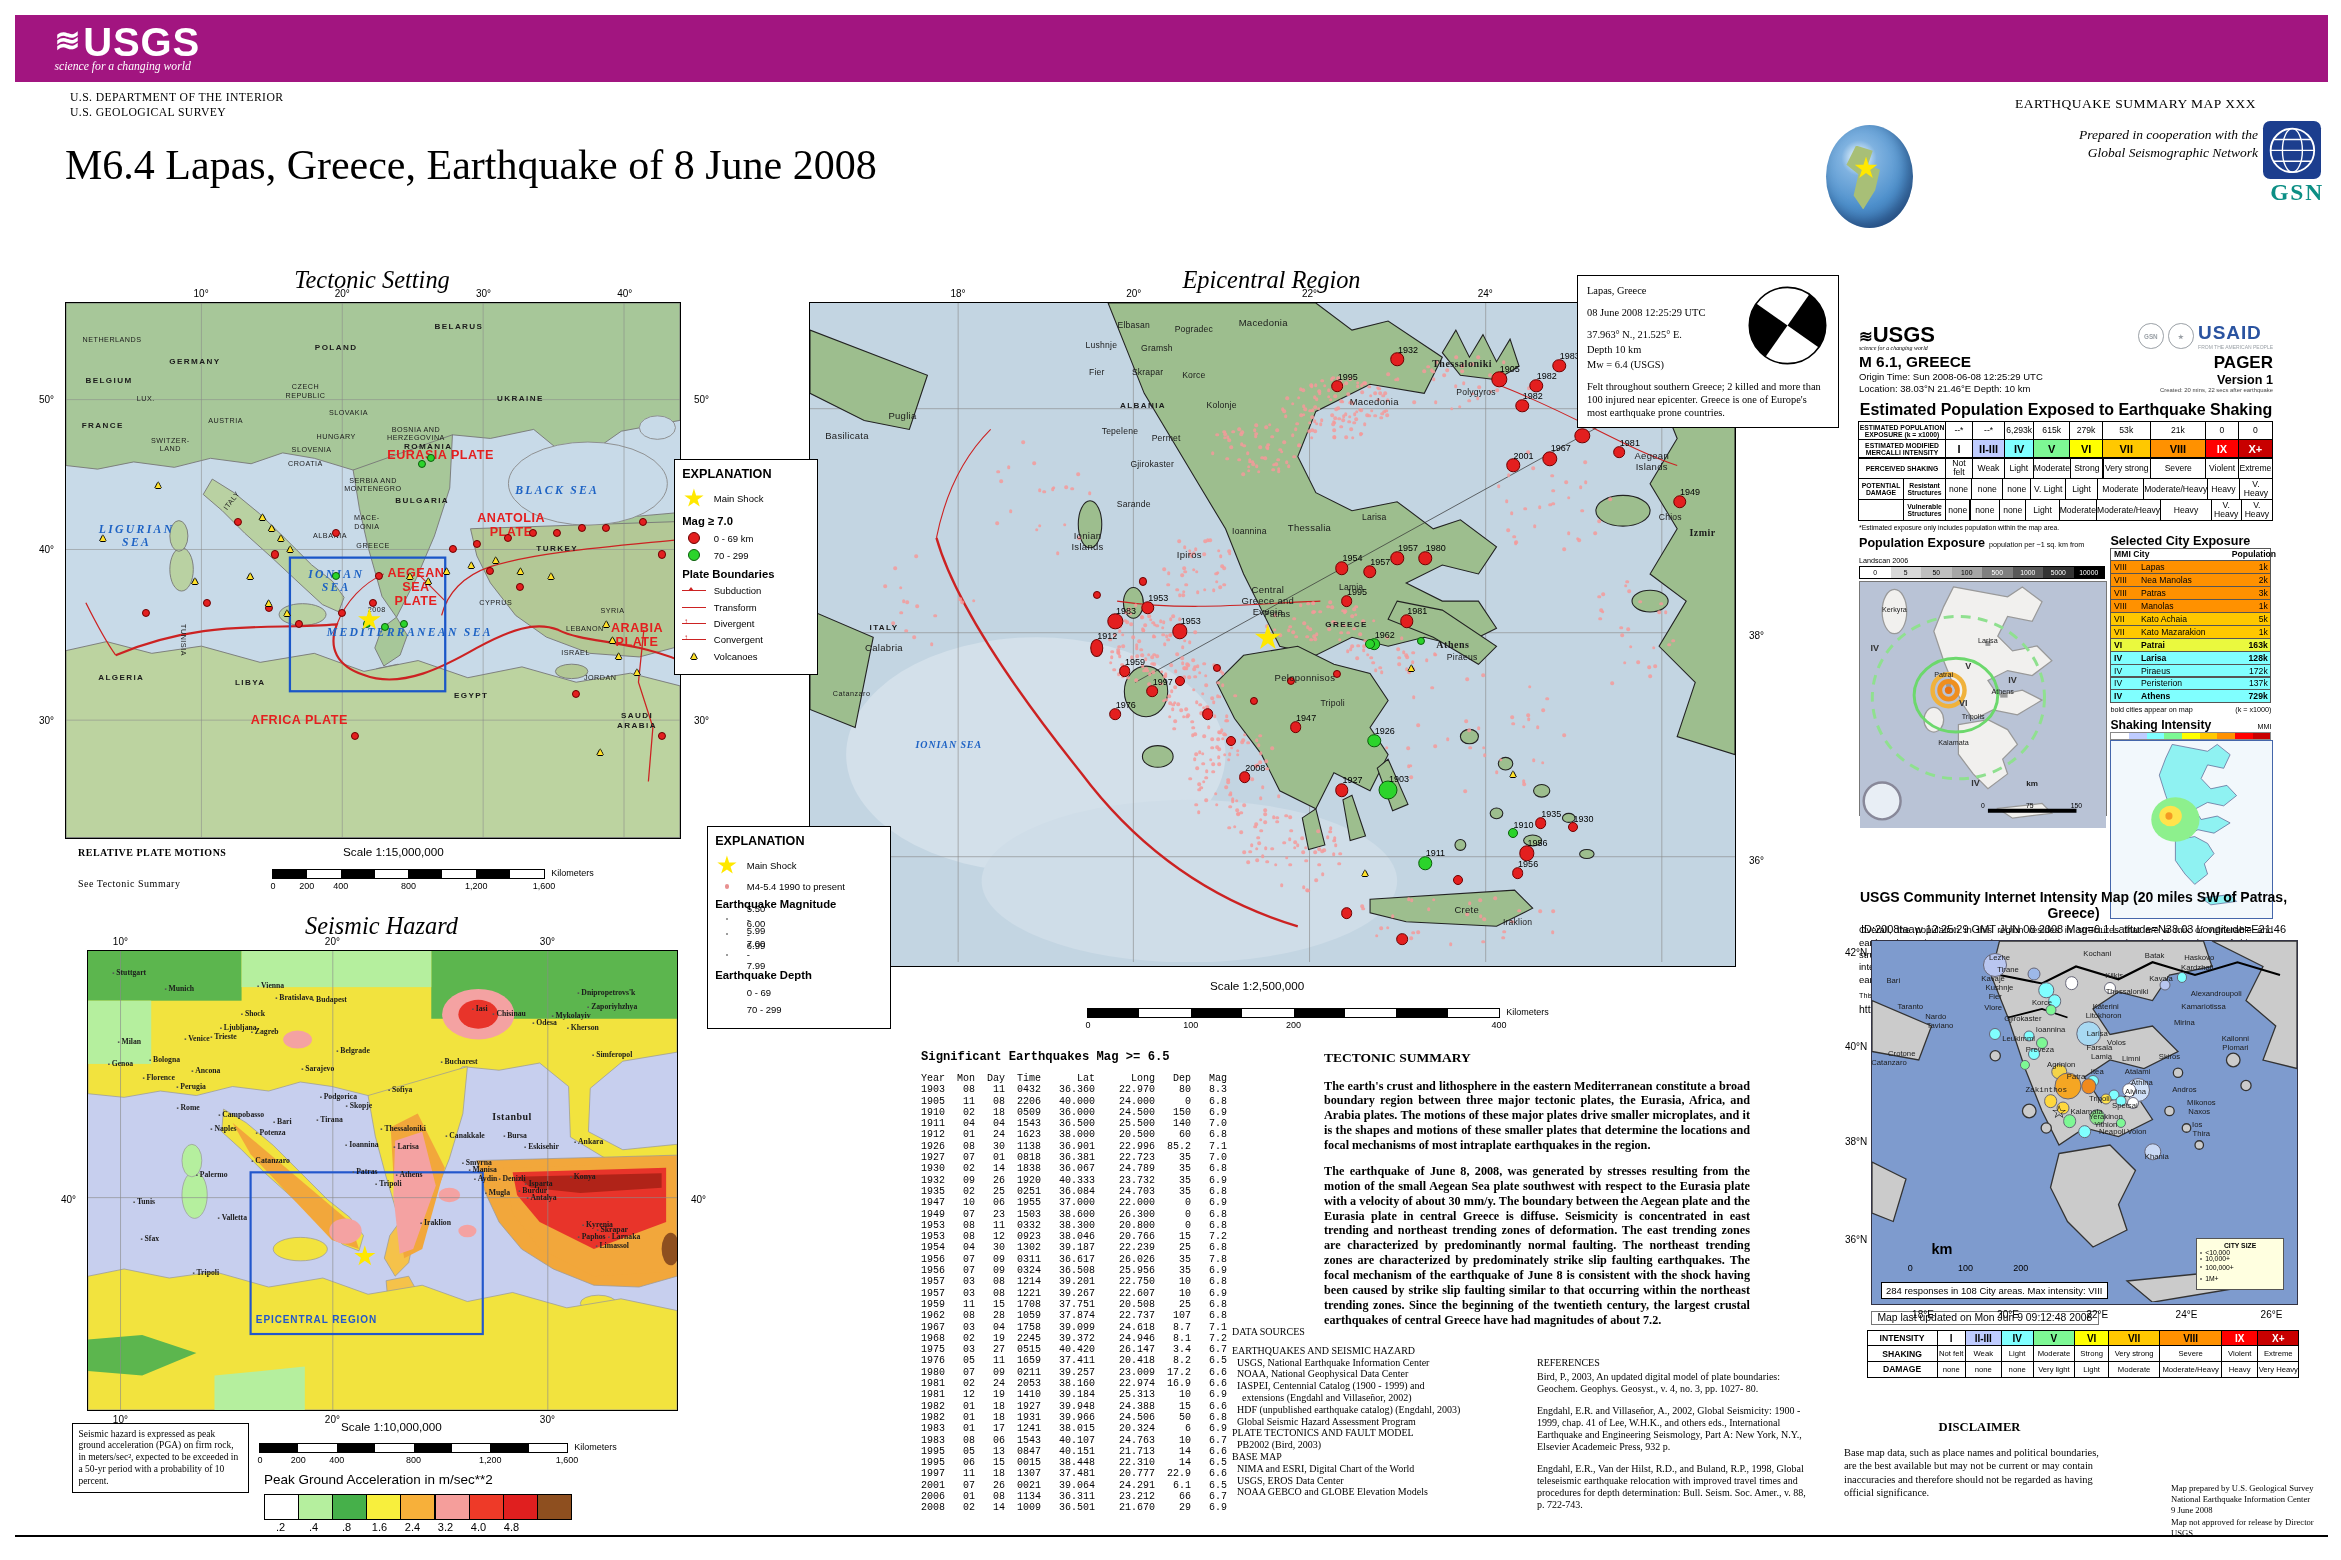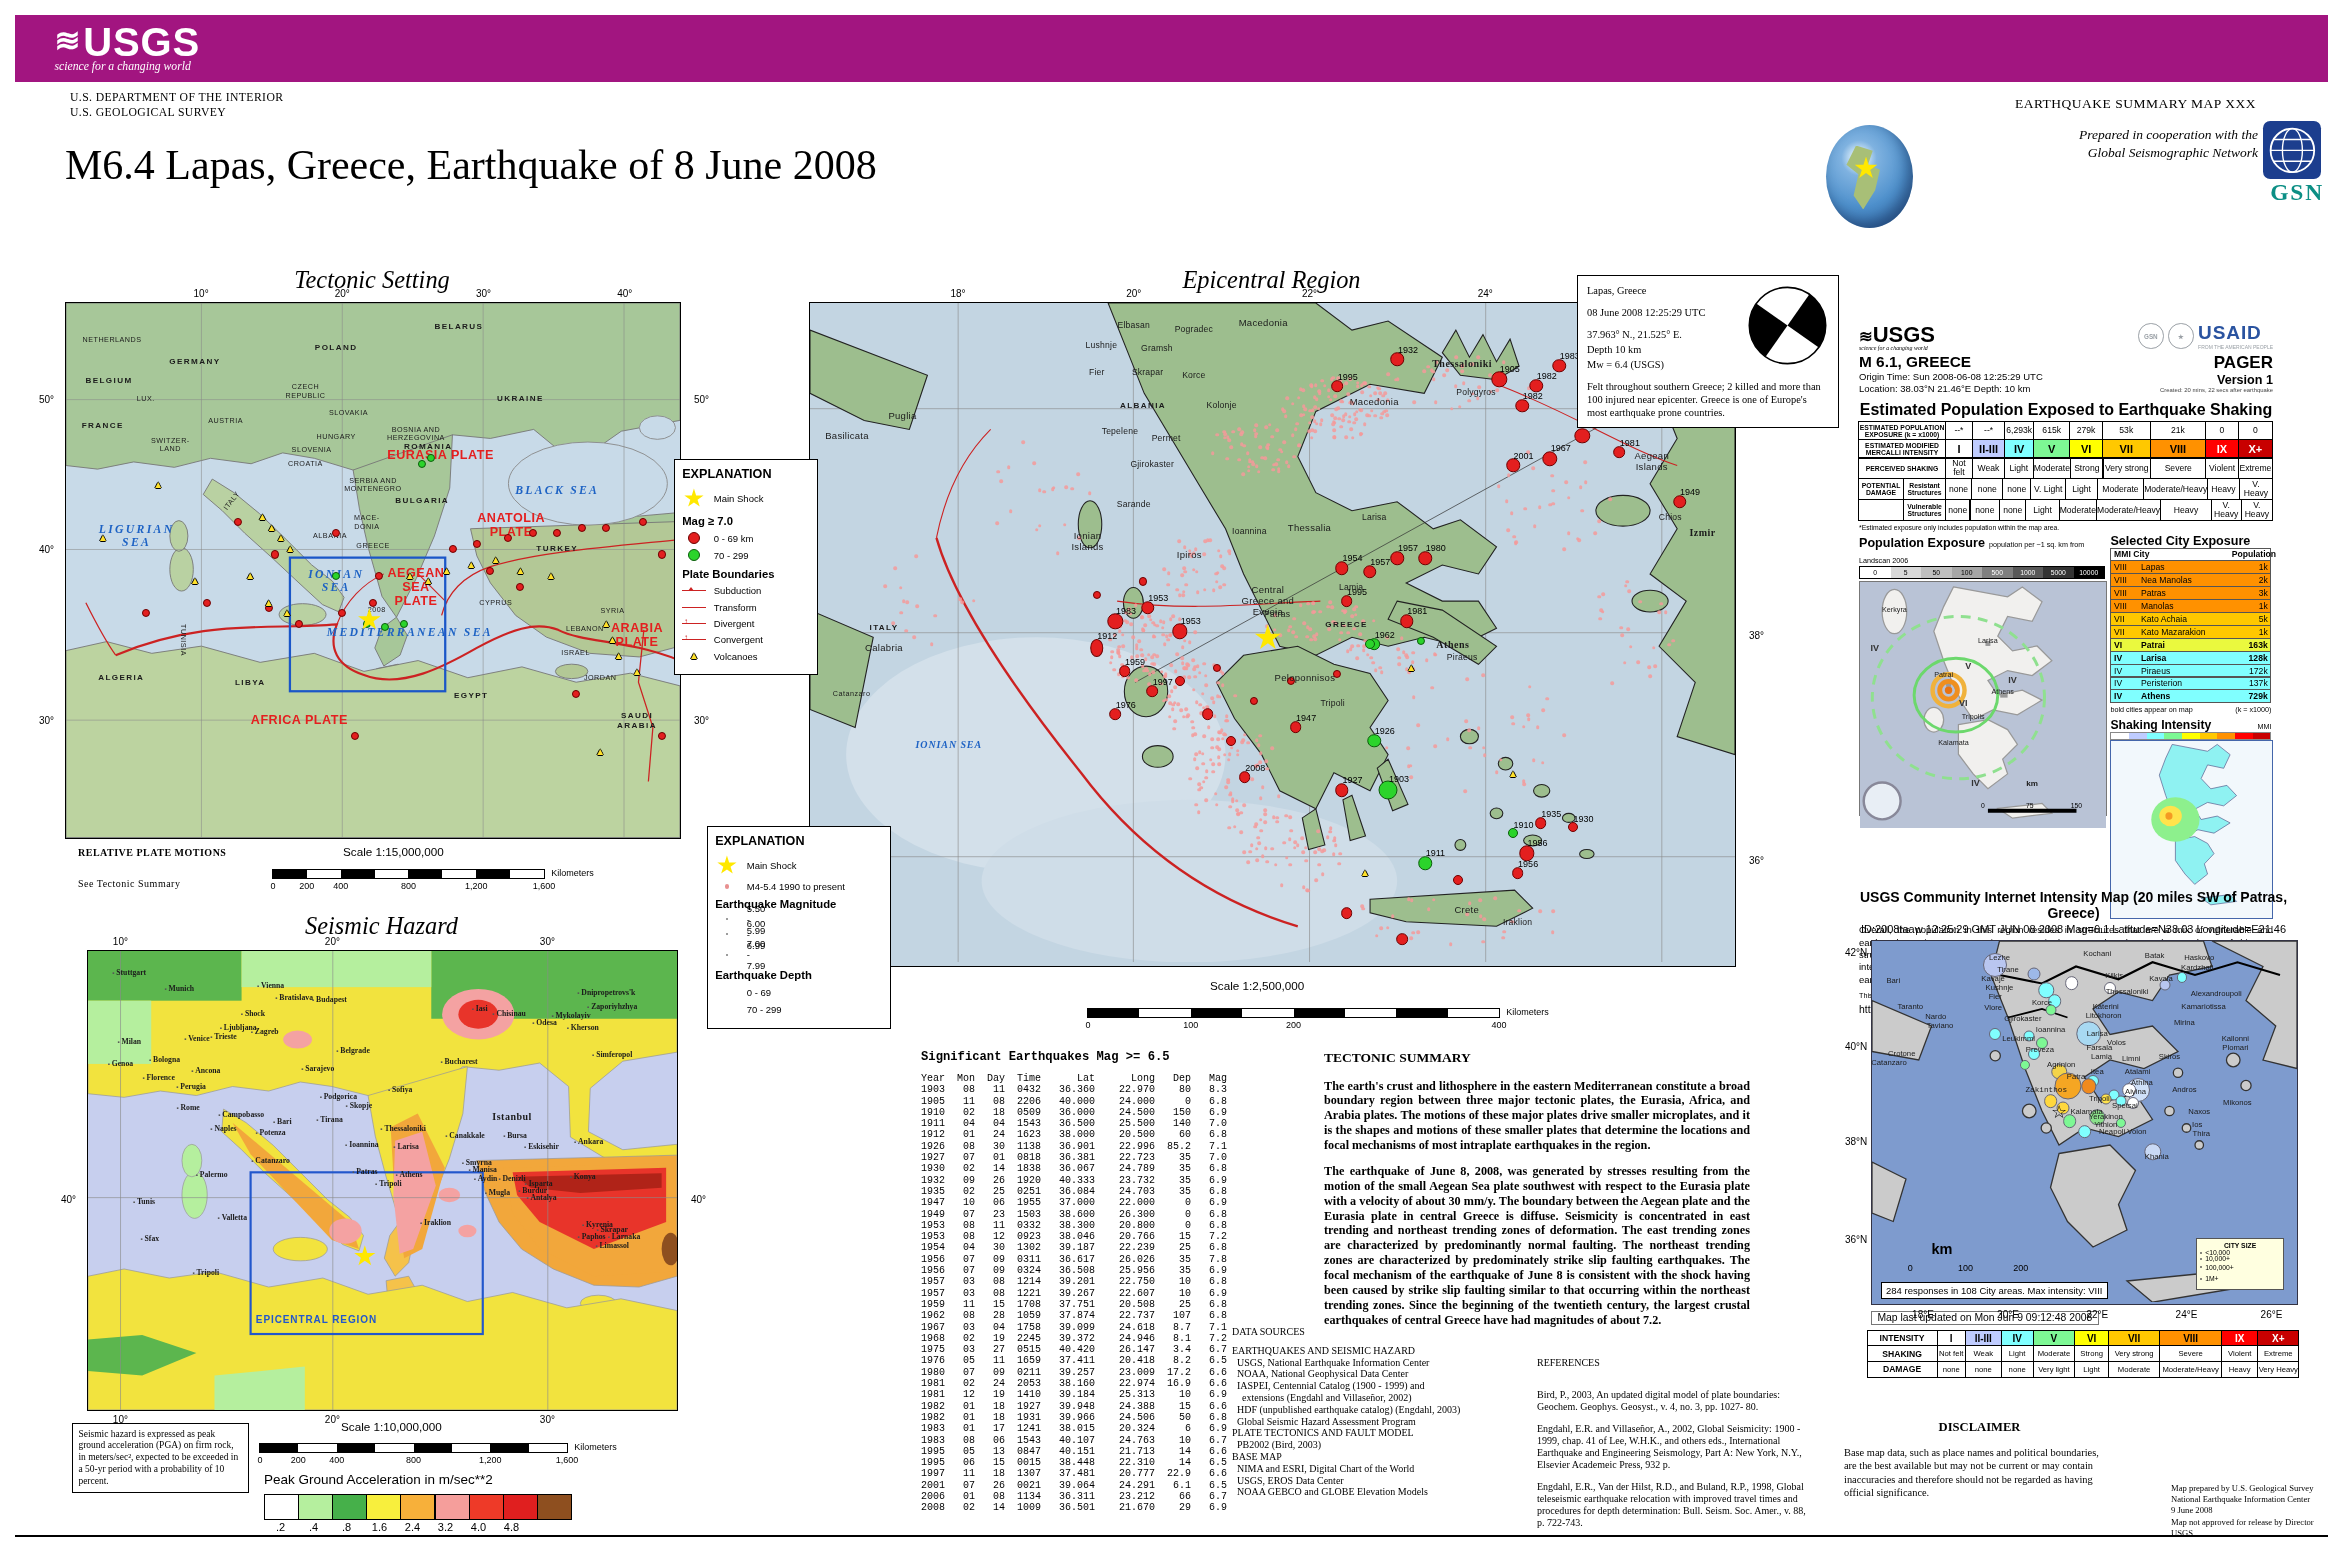--- a/index.html
+++ b/index.html
@@ -196,21 +196,21 @@
   #quakes{left:921px;top:1050px;}
   #quakes .qt{font:bold 12.2px "Liberation Mono",monospace;margin-bottom:9px;}
   #quakes pre{font:10px/1.13 "Liberation Mono",monospace;margin:0;}
   #tsum{left:1324px;top:1050px;width:426px;font-family:"Liberation Serif",serif;}
   #tsum h3{font:bold 13.5px "Liberation Serif",serif;margin:0 0 12.6px;}
   #tsum p{font:bold 12.2px "Liberation Serif",serif;text-align:justify;line-height:1.22;margin:0 0 11px;}
   #dsrc{left:1232px;top:1326px;width:300px;font:10px "Liberation Serif",serif;line-height:1.18;}
   #dsrc .h{margin-bottom:7px;}
   #dsrc div{white-space:pre-wrap;}
   #refs{left:1537px;top:1357px;width:271px;font:10px "Liberation Serif",serif;line-height:1.2;}
-  #refs .h{margin-bottom:20px;}
+  #refs .h{margin-bottom:2px;}
   #refs p{margin:0 0 10px;}
 </style>
 </head>
 <body>
 
 <div id="poster">
 
   <div class="abs banner">
     <div class="usgs-logo">
       <span class="big nowrap"><span class="wave">≋</span><span>USGS</span></span>
@@ -2126,21 +2126,21 @@
           <span class="mlabel" style="left: 70%; top: 32%;">Skiros</span>
           <span class="mlabel" style="left: 53%; top: 36%;">Itea</span>
           <span class="mlabel" style="left: 62.5%; top: 36%;">Atalami</span>
           <span class="mlabel" style="left: 48%; top: 37.5%;">Patra</span>
           <span class="mlabel" style="left: 63.5%; top: 39%;">Athina</span>
           <span class="mlabel" style="left: 62%; top: 41.5%;">Aiyina</span>
           <span class="mlabel" style="left: 73.5%; top: 41%;">Andros</span>
           <span class="mlabel" style="left: 41%; top: 41%; font-family: Liberation Mono, monospace;">Zakinthos</span>
           <span class="mlabel" style="left: 53.5%; top: 43.5%;">Tripoli</span>
           <span class="mlabel" style="left: 59.5%; top: 45.5%;">Spetsai</span>
-          <span class="mlabel" style="left: 77.5%; top: 44.5%; margin-left: 36px;">Mikonos</span>
+          <span class="mlabel" style="left: 77.5%; top: 44.5%;">Mikonos</span>
           <span class="mlabel" style="left: 77%; top: 47%;">Naxos</span>
           <span class="mlabel" style="left: 50.5%; top: 47%;">Kalamata</span>
           <span class="mlabel" style="left: 55%; top: 48.5%;">Yerakinon</span>
           <span class="mlabel" style="left: 55%; top: 50.5%;">Yithion</span>
           <span class="mlabel" style="left: 59%; top: 52.5%;">Neapoli Voion</span>
           <span class="mlabel" style="left: 76.5%; top: 50.5%;">Ios</span>
           <span class="mlabel" style="left: 77.5%; top: 53%;">Thira</span>
           <span class="mlabel" style="left: 67%; top: 59.5%;">Khania</span>
         </div>
       <span class="abs" style="left:44%;top:47%;transform:translate(-50%,-50%);font-size:18px;z-index:3;">☆</span>

